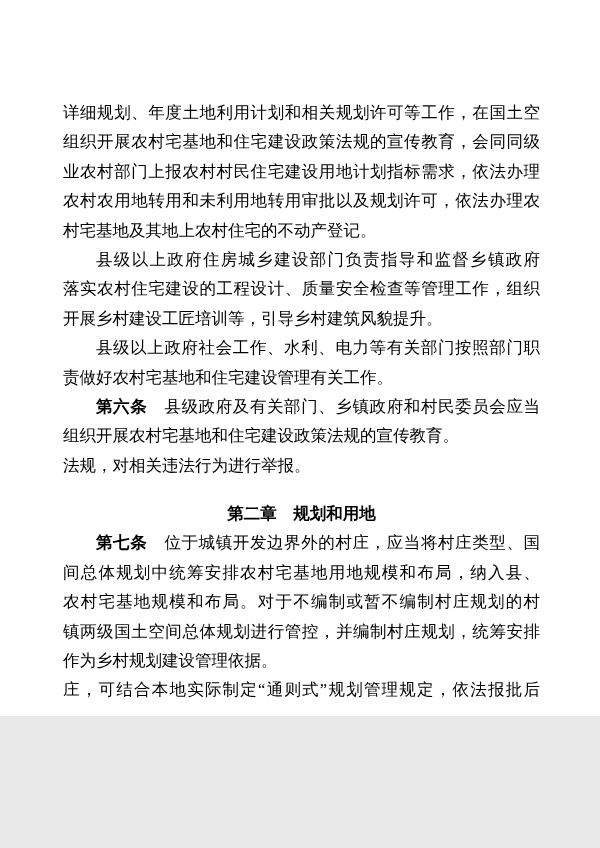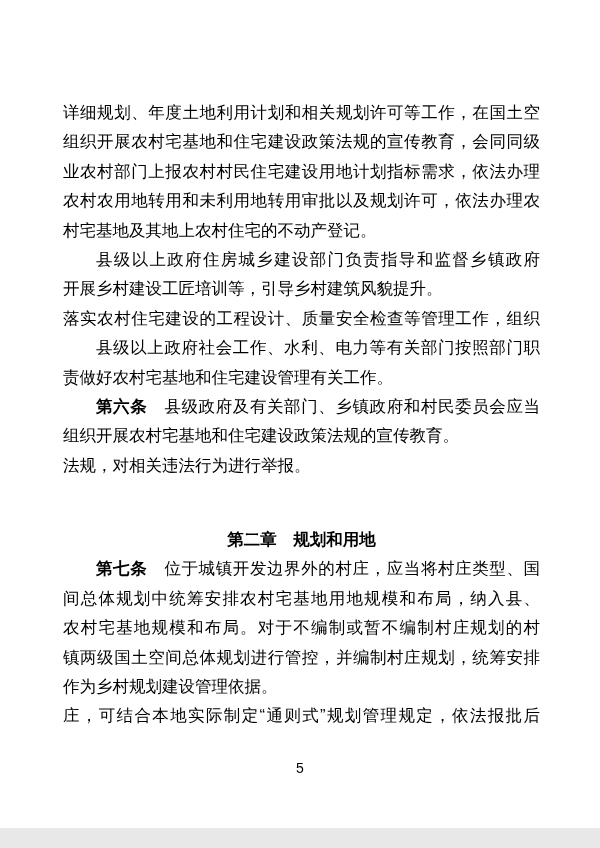--- a/index.html
+++ b/index.html
@@ -3,24 +3,24 @@
 <meta charset="utf-8">
 <style>
   html, body {
     margin: 0;
     padding: 0;
     background: #e8e8e8;
   }
   .page {
     position: relative;
     width: 600px;
-    height: 828px;
+    height: 716px;
     background: #ffffff;
     overflow: hidden;
-    font-family: Liberation Sans, sans-serif;
+    font-family: Liberation Serif, serif;
     color: #000000;
   }
   .content {
     position: absolute;
     left: 63px;
     top: 98px;
     width: 477px;
   }
   .line {
     font-size: 16.5px;
@@ -31,21 +31,21 @@
     overflow: hidden;
     white-space: normal;
   }
   .line.para-end {
     text-align-last: left;
   }
   .line.indent {
     padding-left: 33px;
   }
   .line.chapter {
-    margin-top: 45px;
+    margin-top: 19px;
     font-weight: bold;
     text-align: center;
     text-align-last: center;
   }
   .line b {
     font-weight: bold;
   }
   .page-number {
     position: absolute;
     top: 759px;
@@ -61,22 +61,22 @@
 <body>
 
 <div class="page" style="background: rgb(255, 255, 255); color: rgb(0, 0, 0);">
   <div class="content">
       <div class="line">详细规划、年度土地利用计划和相关规划许可等工作，在国土空</div>
       <div class="line">组织开展农村宅基地和住宅建设政策法规的宣传教育，会同同级农</div>
       <div class="line">业农村部门上报农村村民住宅建设用地计划指标需求，依法办理</div>
       <div class="line">农村农用地转用和未利用地转用审批以及规划许可，依法办理农</div>
       <div class="line para-end">村宅基地及其地上农村住宅的不动产登记。</div>
       <div class="line indent">县级以上政府住房城乡建设部门负责指导和监督乡镇政府</div>
+      <div class="line">落实农村住宅建设的工程设计、质量安全检查等管理工作，组织</div>
       <div class="line para-end">开展乡村建设工匠培训等，引导乡村建筑风貌提升。</div>
-      <div class="line">落实农村住宅建设的工程设计、质量安全检查等管理工作，组织</div>
       <div class="line indent">县级以上政府社会工作、水利、电力等有关部门按照部门职</div>
       <div class="line para-end">责做好农村宅基地和住宅建设管理有关工作。</div>
       <div class="line indent"><b>第六条</b>　县级政府及有关部门、乡镇政府和村民委员会应当</div>
       <div class="line para-end">组织开展农村宅基地和住宅建设政策法规的宣传教育。</div>
       <div class="line para-end">法规，对相关违法行为进行举报。</div>
       <div class="line chapter">第二章　规划和用地</div>
       <div class="line indent"><b>第七条</b>　位于城镇开发边界外的村庄，应当将村庄类型、国</div>
       <div class="line">间总体规划中统筹安排农村宅基地用地规模和布局，纳入县、</div>
       <div class="line">农村宅基地规模和布局。对于不编制或暂不编制村庄规划的村</div>
       <div class="line">镇两级国土空间总体规划进行管控，并编制村庄规划，统筹安排</div>

